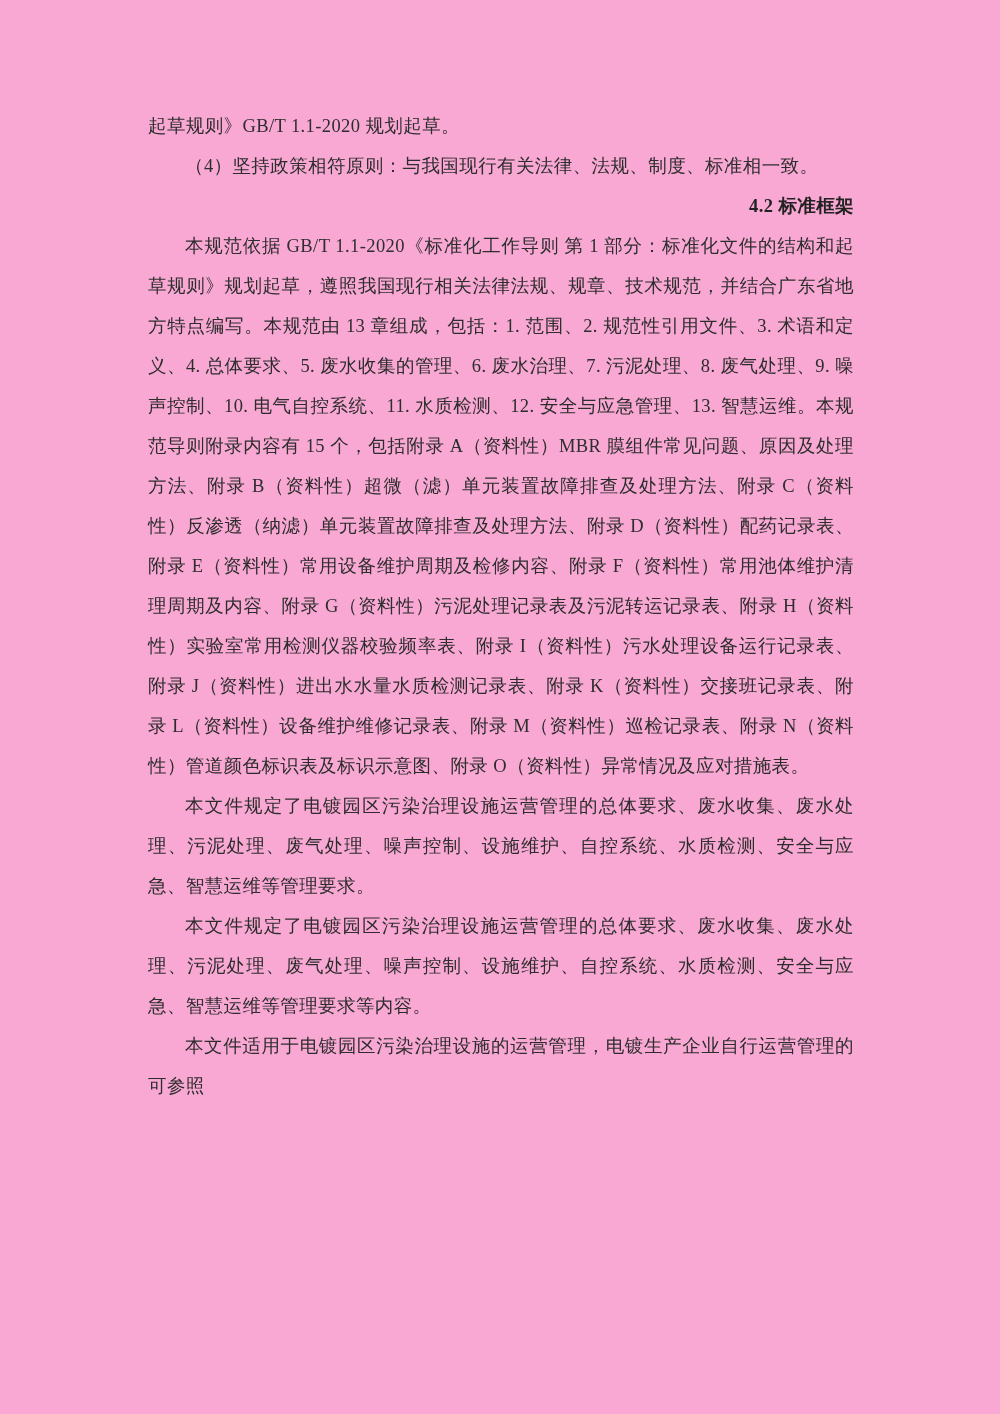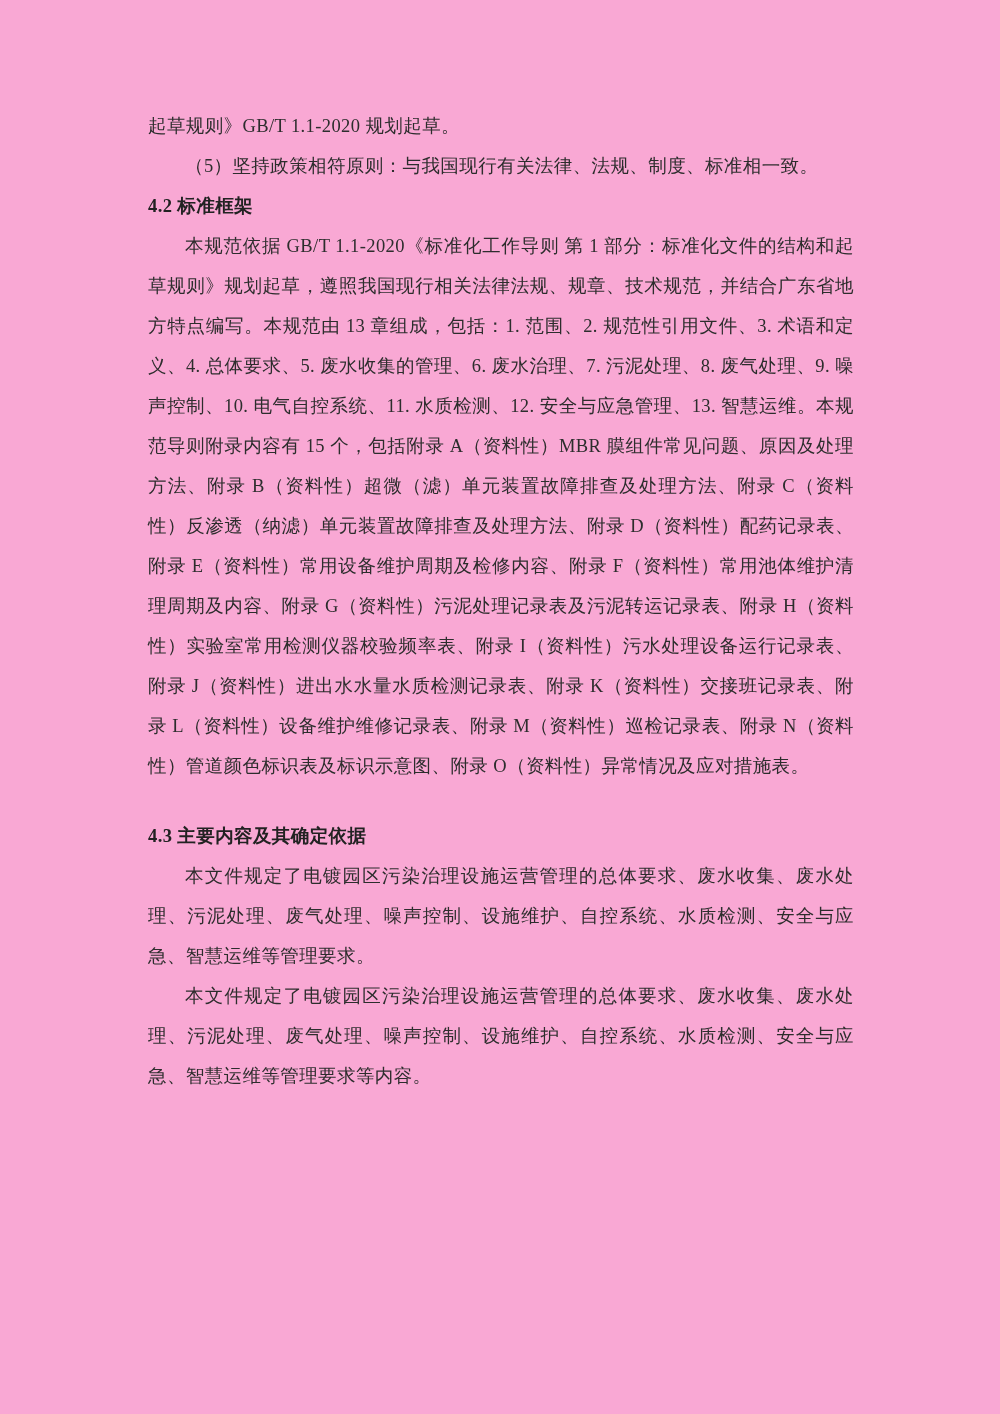--- a/index.html
+++ b/index.html
@@ -24,35 +24,35 @@
     font-size: 18.5px;
     line-height: 40px;
     text-align: justify;
     text-justify: inter-ideograph;
     letter-spacing: 0.4px;
     word-break: break-all;
   }
   .block.heading {
     font-weight: 700;
     color: #222222;
-    text-align: left;
+    text-align: right;
   }
   .block.indent {
     text-indent: 2em;
   }
   .block.gap-before {
     margin-top: 30px;
   }
 </style>
 </head>
 <body>
 
 <div class="page">
   <div>
       <div class="block">起草规则》GB/T 1.1-2020 规划起草。</div>
-      <div class="block indent">（5）坚持政策相符原则：与我国现行有关法律、法规、制度、标准相一致。</div>
+      <div class="block indent">（4）坚持政策相符原则：与我国现行有关法律、法规、制度、标准相一致。</div>
       <div class="block heading">4.2 标准框架</div>
       <div class="block indent">本规范依据 GB/T 1.1-2020《标准化工作导则 第 1 部分：标准化文件的结构和起草规则》规划起草，遵照我国现行相关法律法规、规章、技术规范，并结合广东省地方特点编写。本规范由 13 章组成，包括：1. 范围、2. 规范性引用文件、3. 术语和定义、4. 总体要求、5. 废水收集的管理、6. 废水治理、7. 污泥处理、8. 废气处理、9. 噪声控制、10. 电气自控系统、11. 水质检测、12. 安全与应急管理、13. 智慧运维。本规范导则附录内容有 15 个，包括附录 A（资料性）MBR 膜组件常见问题、原因及处理方法、附录 B（资料性）超微（滤）单元装置故障排查及处理方法、附录 C（资料性）反渗透（纳滤）单元装置故障排查及处理方法、附录 D（资料性）配药记录表、附录 E（资料性）常用设备维护周期及检修内容、附录 F（资料性）常用池体维护清理周期及内容、附录 G（资料性）污泥处理记录表及污泥转运记录表、附录 H（资料性）实验室常用检测仪器校验频率表、附录 I（资料性）污水处理设备运行记录表、附录 J（资料性）进出水水量水质检测记录表、附录 K（资料性）交接班记录表、附录 L（资料性）设备维护维修记录表、附录 M（资料性）巡检记录表、附录 N（资料性）管道颜色标识表及标识示意图、附录 O（资料性）异常情况及应对措施表。</div>
-      <div class="block heading gap-before">4.3 主要内容及其确定依据</div>
       <div class="block indent">本文件规定了电镀园区污染治理设施运营管理的总体要求、废水收集、废水处理、污泥处理、废气处理、噪声控制、设施维护、自控系统、水质检测、安全与应急、智慧运维等管理要求。</div>
       <div class="block indent">本文件规定了电镀园区污染治理设施运营管理的总体要求、废水收集、废水处理、污泥处理、废气处理、噪声控制、设施维护、自控系统、水质检测、安全与应急、智慧运维等管理要求等内容。</div>
+      <div class="block indent">本文件适用于电镀园区污染治理设施的运营管理，电镀生产企业自行运营管理的可参照</div>
     </div>
 </div>
 
 </body></html>

